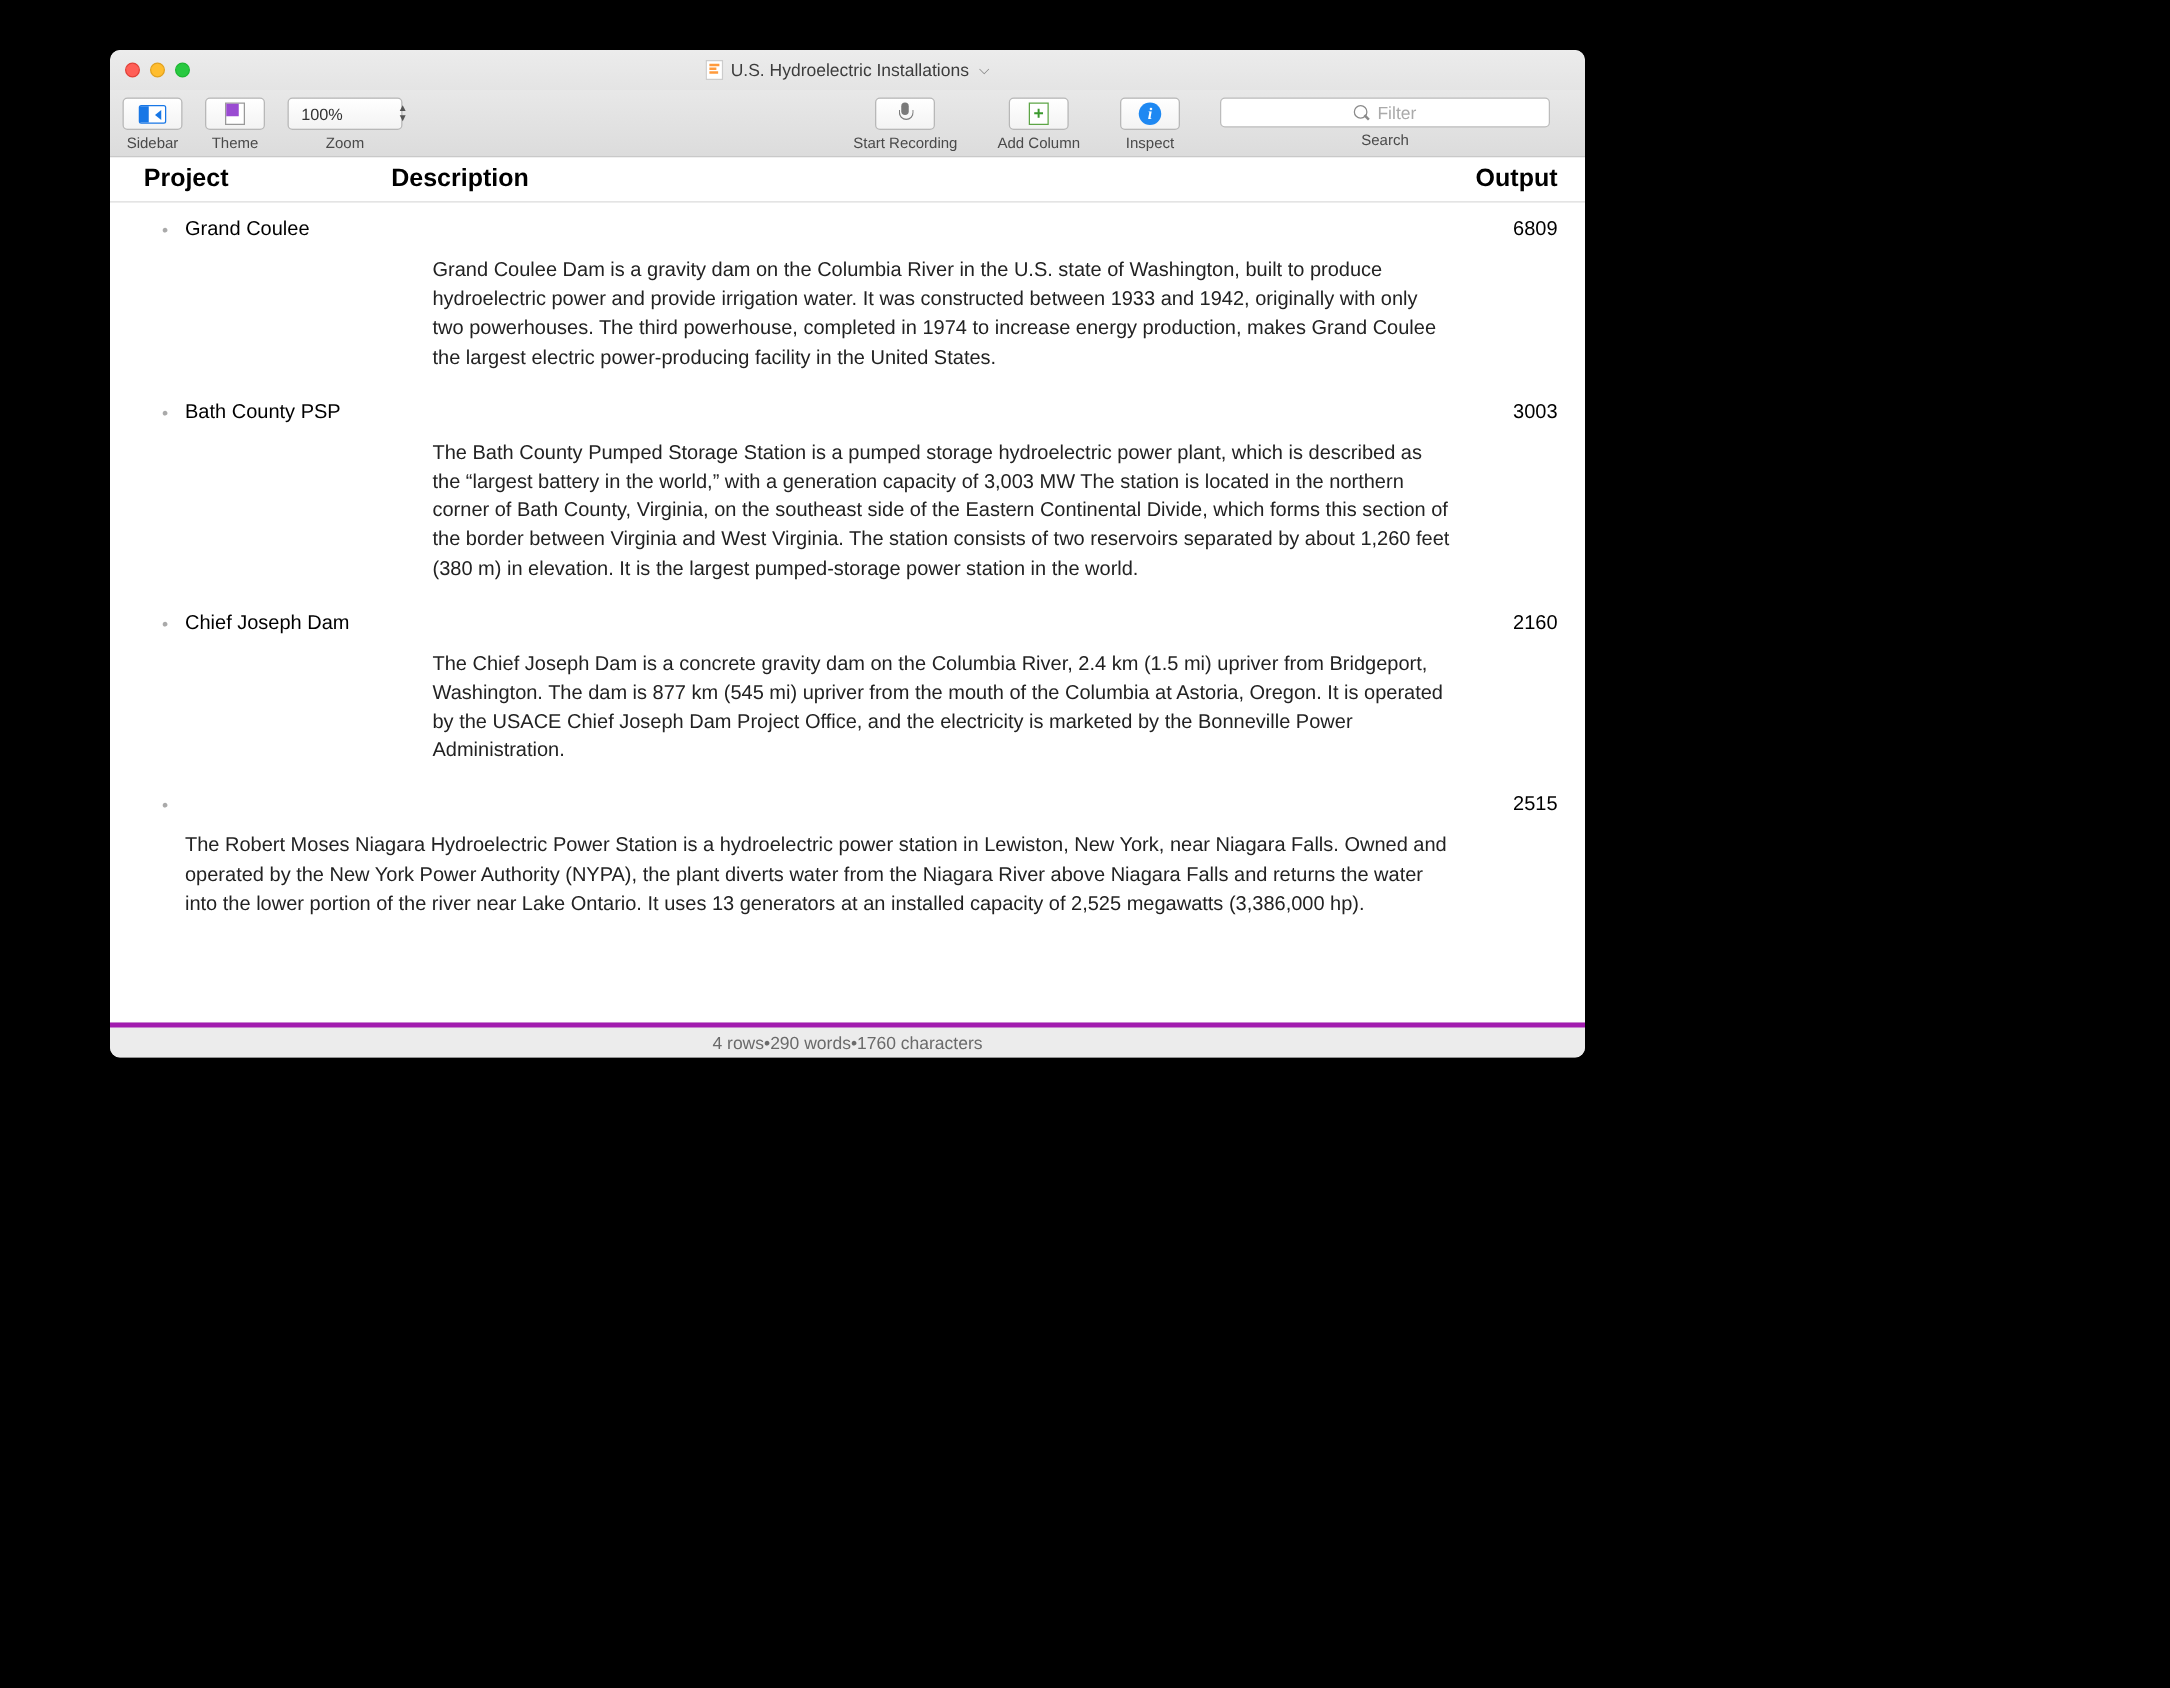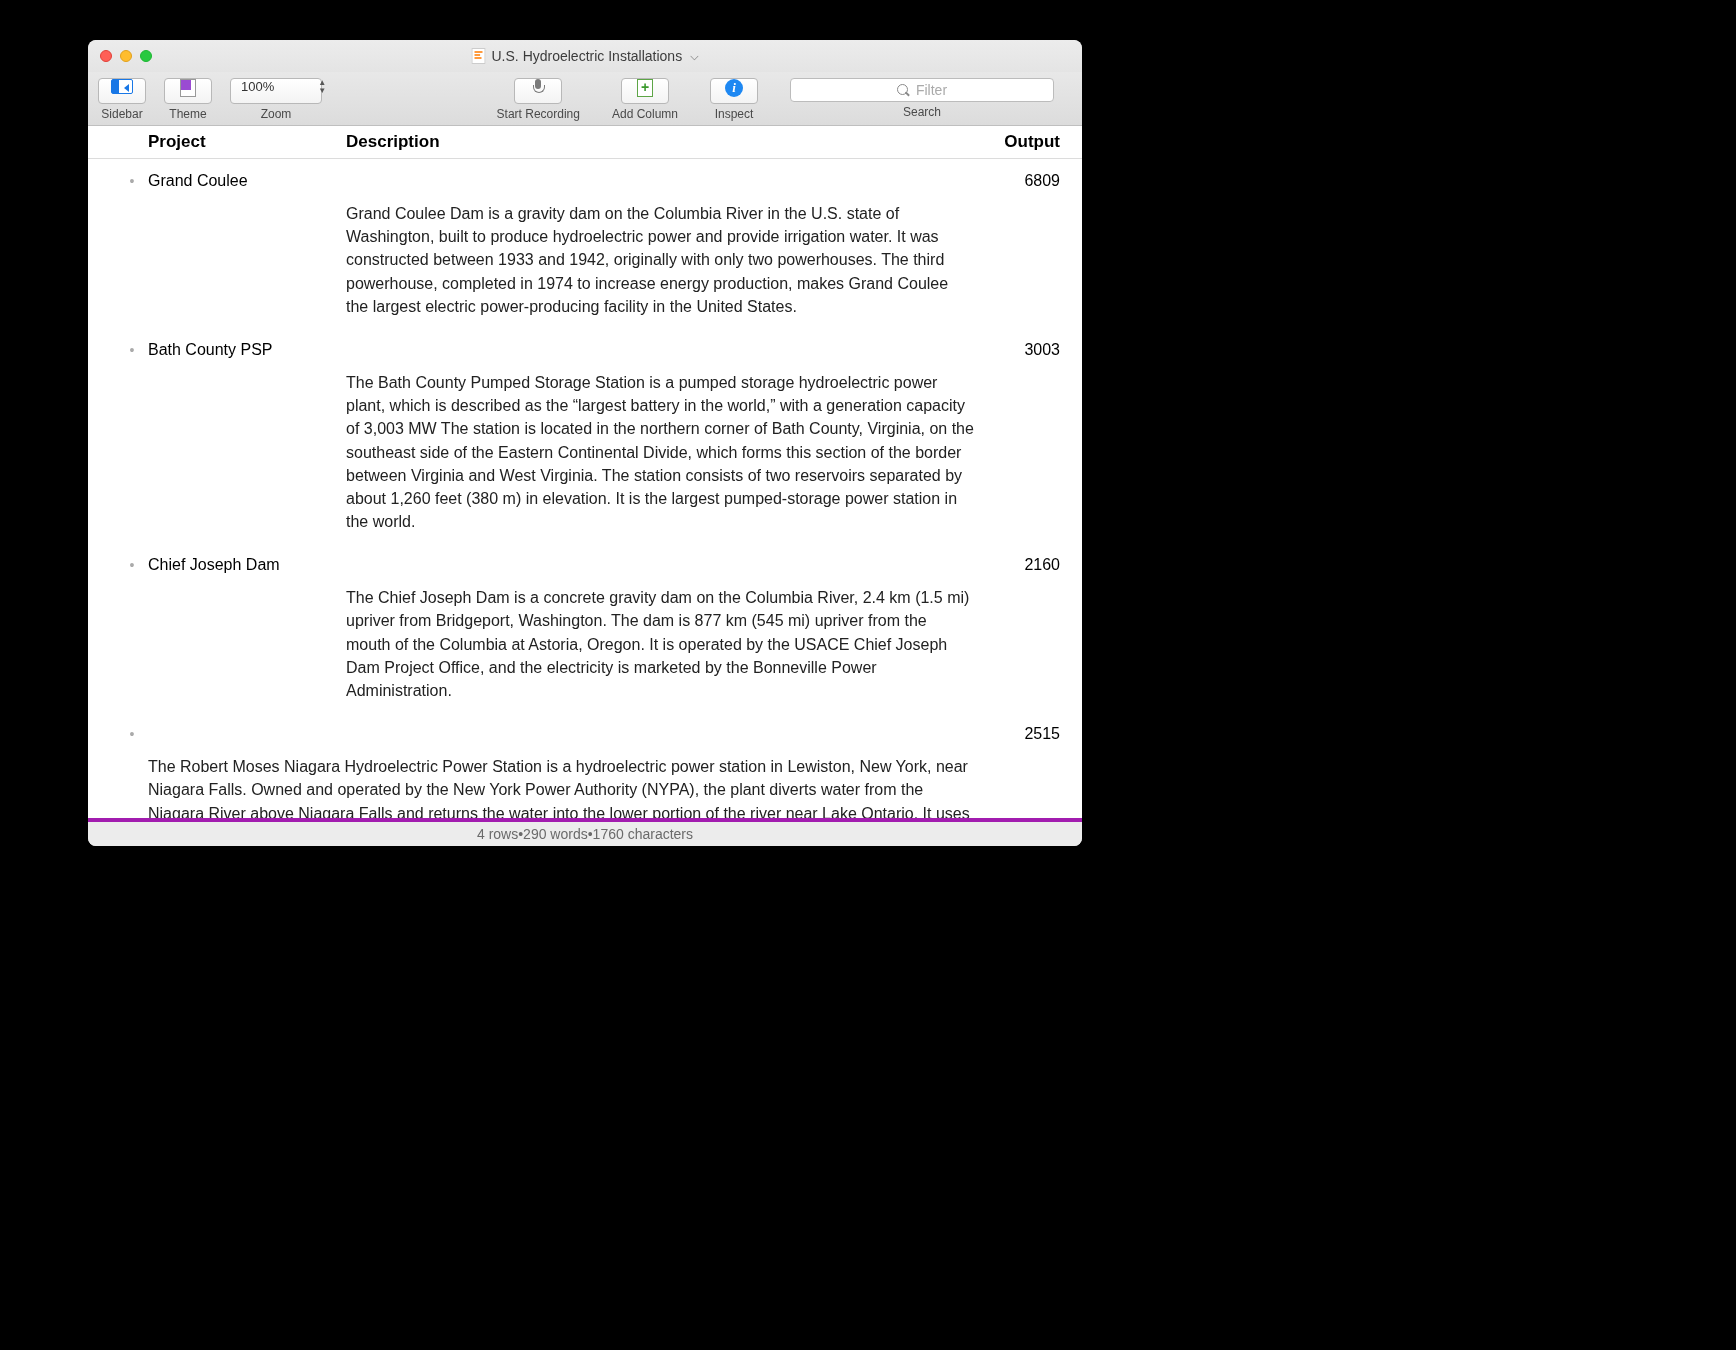--- a/index.html
+++ b/index.html
@@ -7,21 +7,21 @@
     background: #000;
     font-family: -apple-system, "Helvetica Neue", Helvetica, Arial, sans-serif;
     width: 1736px;
     height: 1350px;
     position: relative;
   }
   .window {
     position: absolute;
     left: 88px;
     top: 40px;
-    width: 994px;
+    width: 1180px;
     height: 806px;
     background: #ececec;
     border-radius: 8px;
     box-shadow: 0 20px 60px rgba(0,0,0,0.5);
     display: flex;
     flex-direction: column;
     overflow: hidden;
   }
   .titlebar {
     height: 32px;
@@ -82,20 +82,21 @@
   }
   .tgroup.wide { margin-right: 14px; }
   .tgroup .lbl { font-size: 12px; color: #4a4a4a; }
   .btn {
     height: 26px;
     min-width: 48px;
     background: linear-gradient(#ffffff,#f3f3f3);
     border: 1px solid #b8b8b8;
     border-radius: 4px;
     display: flex;
+    align-items: center;
     justify-content: center;
     padding: 0 10px;
     font-size: 13px;
     color: #333;
     gap: 44px;
   }
   .zoom {
     width: 92px;
     justify-content: space-between;
   }
@@ -139,22 +140,22 @@
     width:16px; height:18px; border:1px solid #5da546; background:#fff; position:relative;
   }
   .ic-add::before { content:"+"; position:absolute; left:0; right:0; top:-1px; text-align:center; color:#3b9a2d; font-weight:bold; font-size:14px; }
   .ic-info {
     width:18px; height:18px; border-radius:50%; background:#1e88f2; color:#fff; font-style:italic; font-family: Georgia, serif;
     display:flex; align-items:center; justify-content:center; font-size:13px; font-weight:bold;
   }
   
   .content { flex:1; background:#fff; display:flex; flex-direction:column; overflow:hidden; }
   .header-row {
-    display:flex; border-bottom:1px solid #dcdcdc; font-weight:600; font-size:17px;
-    padding: 6px 12px 6px 60px; background:#fff;
+    display:flex; border-bottom:1px solid #dcdcdc; font-weight:600; font-size:20px;
+    padding: 6px 12px 6px 27px; background:#fff;
   }
   .col-project { width: 198px; }
   .col-desc { flex:1; padding-right: 10px; }
   .col-output { width: 80px; text-align:right; padding-right: 10px; }
   .rows { flex:1; overflow-y:auto; }
   .row { display:flex; padding: 10px 12px 10px 28px; font-size:16px; line-height:1.45; }
   .bullet { width: 32px; color:#aaa; font-size:14px; padding-top:2px; text-align:center; }
   .proj { width: 198px; padding-right: 10px; }
   .desc { flex:1; padding-right: 16px; color:#222;margin-top:33px; }
   .out { width: 80px; text-align:right; padding-right: 10px; }

